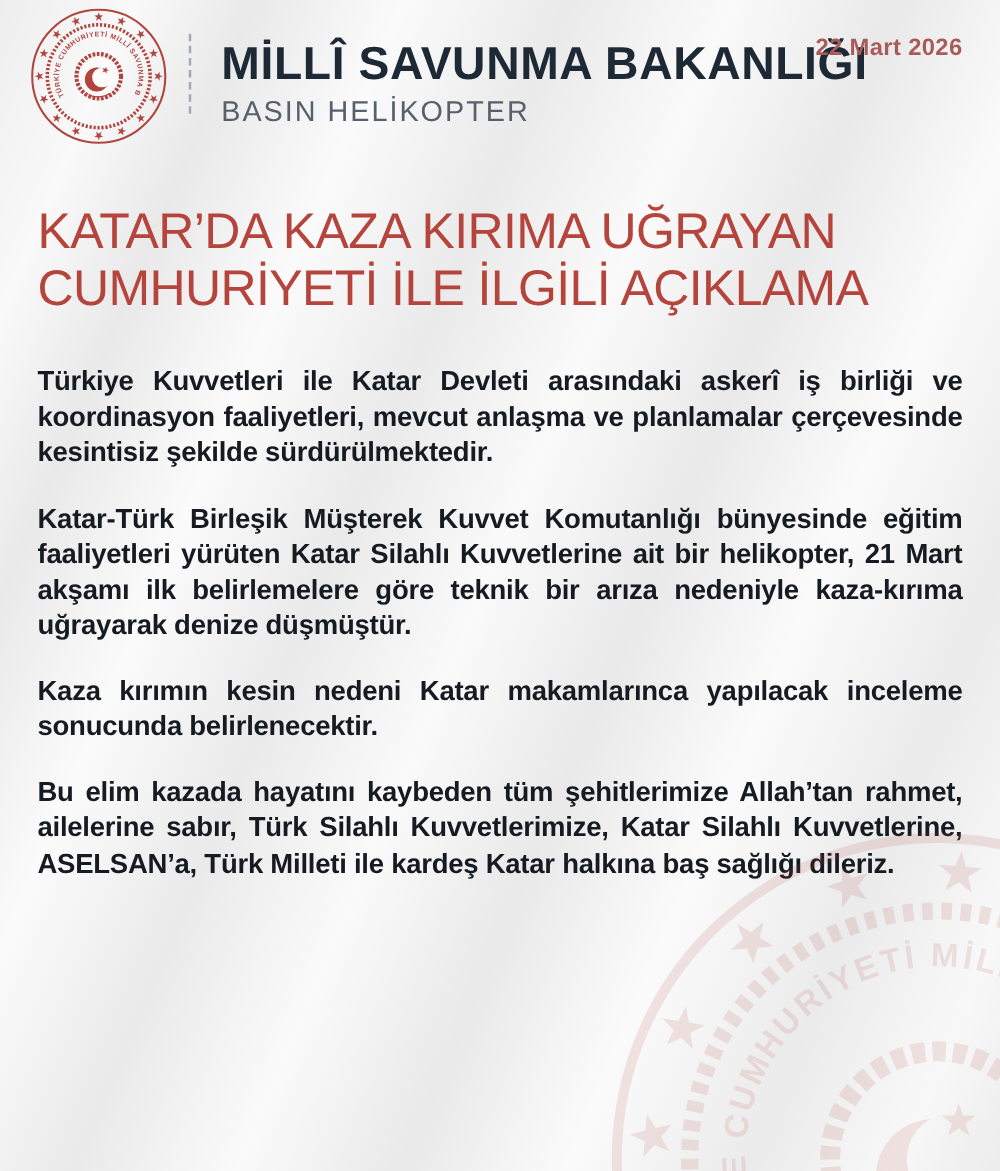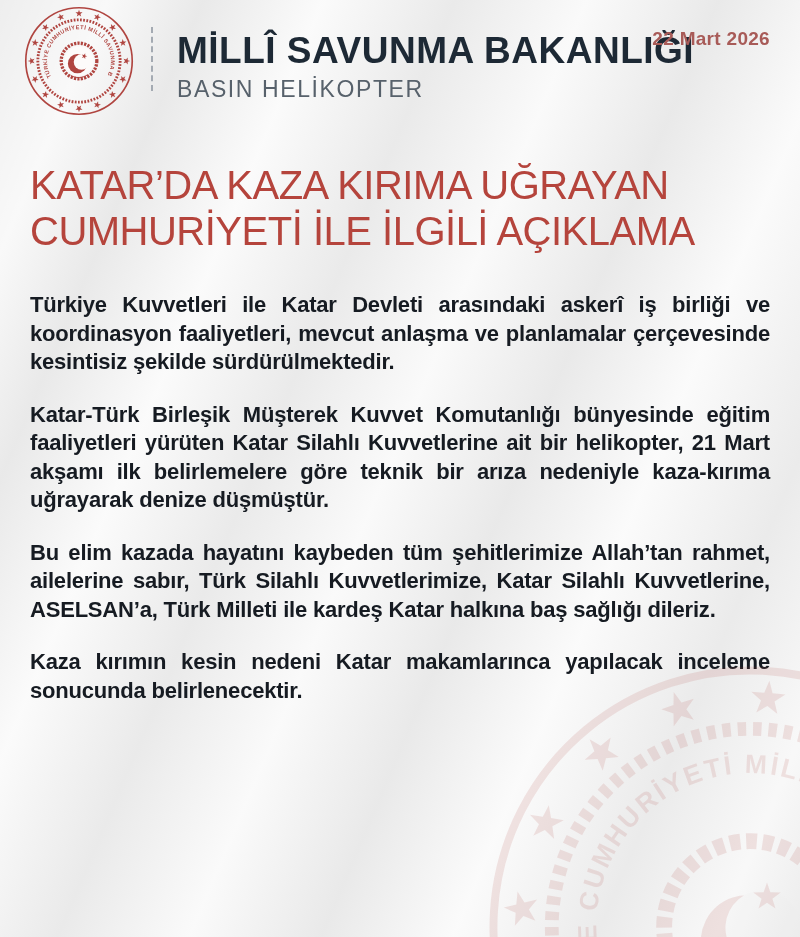--- a/index.html
+++ b/index.html
@@ -115,22 +115,22 @@
   </div>
 
   <div class="headline">
     <div>KATAR’DA KAZA KIRIMA UĞRAYAN</div>
     <div>CUMHURİYETİ İLE İLGİLİ AÇIKLAMA</div>
   </div>
 
   <div class="body-text">
     <p>Türkiye Kuvvetleri ile Katar Devleti arasındaki askerî iş birliği ve koordinasyon faaliyetleri, mevcut anlaşma ve planlamalar çerçevesinde kesintisiz şekilde sürdürülmektedir.</p>
     <p>Katar-Türk Birleşik Müşterek Kuvvet Komutanlığı bünyesinde eğitim faaliyetleri yürüten Katar Silahlı Kuvvetlerine ait bir helikopter, 21 Mart akşamı ilk belirlemelere göre teknik bir arıza nedeniyle kaza-kırıma uğrayarak denize düşmüştür.</p>
+    <p>Kaza kırımın kesin nedeni Katar makamlarınca yapılacak inceleme sonucunda belirlenecektir.</p>
     <p>Bu elim kazada hayatını kaybeden tüm şehitlerimize Allah’tan rahmet, ailelerine sabır, Türk Silahlı Kuvvetlerimize, Katar Silahlı Kuvvetlerine, ASELSAN’a, Türk Milleti ile kardeş Katar halkına baş sağlığı dileriz.</p>
-    <p>Kaza kırımın kesin nedeni Katar makamlarınca yapılacak inceleme sonucunda belirlenecektir.</p>
   </div>
 
   <div class="watermark">
     <svg viewBox="0 0 100 100" xmlns="http://www.w3.org/2000/svg">
       <circle cx="50" cy="50" r="48.4" fill="none" stroke="#b04540" stroke-width="1.5"></circle>
       <use href="#sealstar" transform="rotate(0 50 50) translate(50 6.8)"></use>
       <use href="#sealstar" transform="rotate(22.5 50 50) translate(50 6.8)"></use>
       <use href="#sealstar" transform="rotate(45 50 50) translate(50 6.8)"></use>
       <use href="#sealstar" transform="rotate(67.5 50 50) translate(50 6.8)"></use>
       <use href="#sealstar" transform="rotate(90 50 50) translate(50 6.8)"></use>

